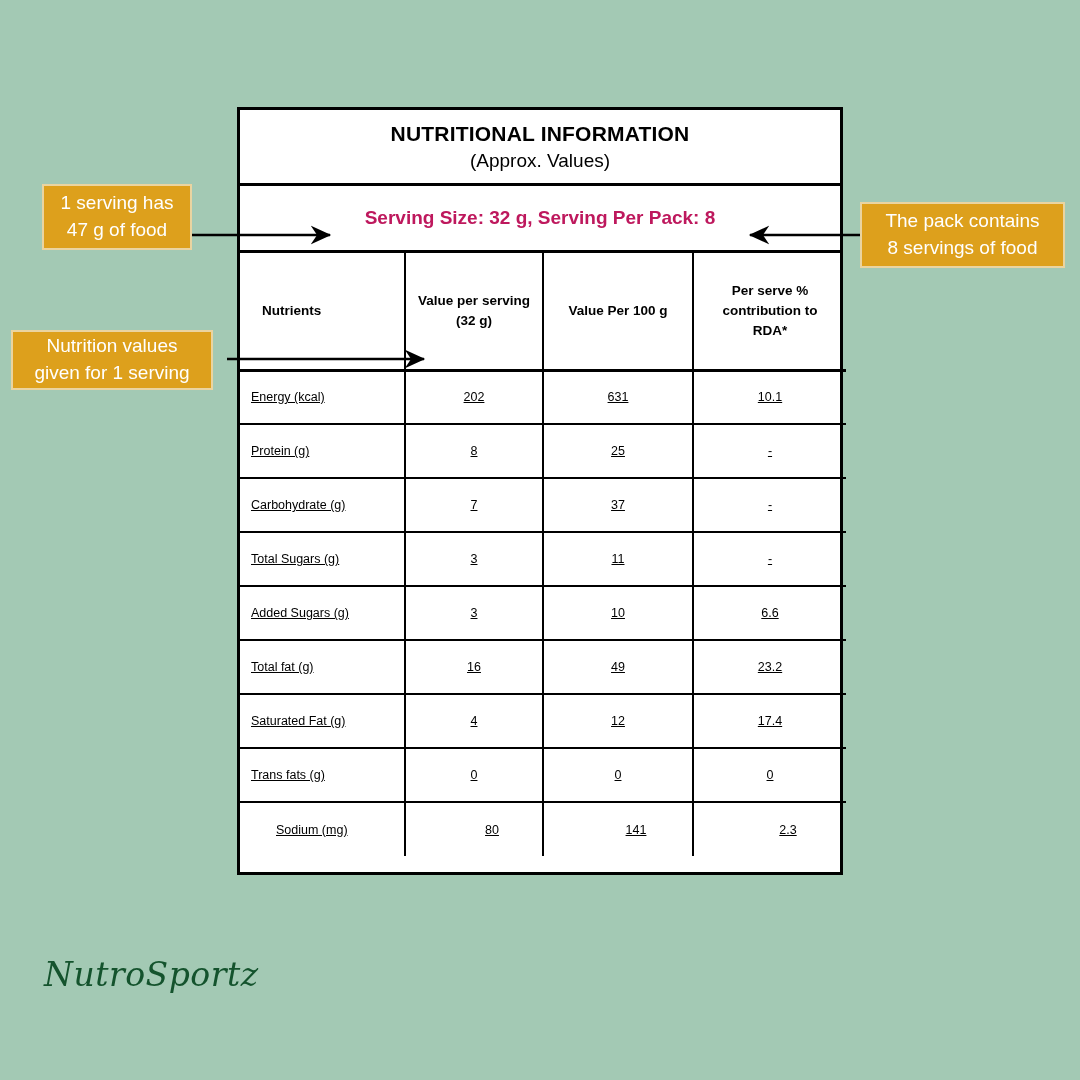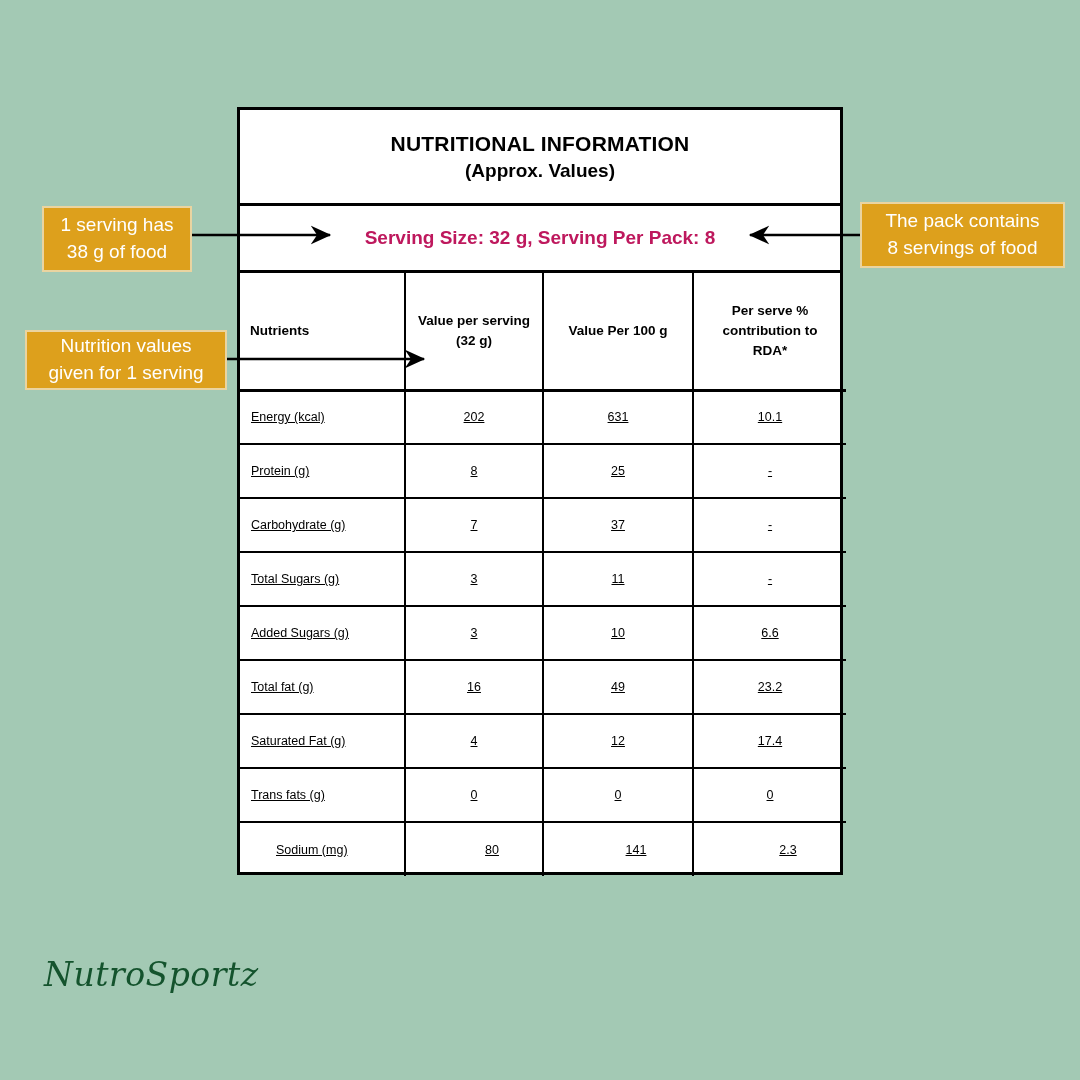--- a/index.html
+++ b/index.html
@@ -15,32 +15,32 @@
   #nutrition-table {
     position:absolute;
     left:237px; top:107px;
     width:606px; height:768px;
     background:#ffffff;
     border:3px solid #000000;
     z-index:2;
   }
 
   .title-block {
-    height:96px;
+    height:76px;
     border-bottom:3px solid #000;
     display:flex; flex-direction:column;
     align-items:center; justify-content:center;
     gap:4px;
   }
   .title-main {
     font-size:21px; font-weight:bold; color:#000;
     letter-spacing:.2px;
   }
   .title-sub {
-    font-size:19px; font-weight:bold; color:#000;
+    font-size:19px; font-weight:normal; color:#000;
   }
 
   .serving-block {
     height:67px;
     border-bottom:3px solid #000;
     display:flex; align-items:center; justify-content:center;
   }
   .serving-text {
     font-size:19px; font-weight:bold; color:#be185d;
   }
@@ -64,21 +64,21 @@
   table.nutri tr:last-child td { border-bottom:none;padding-left:36px; }
 
   table.nutri thead th {
     height:117px;
     font-size:13.5px;
     font-weight:bold;
     vertical-align:middle;
     line-height:1.45;
     border-bottom:3px solid #000;
   }
-  th.h-nutrients { text-align:left; padding-left:10px; }
+  th.h-nutrients { text-align:left; padding-left:22px; }
   th.h-center { text-align:center; padding:0 8px; }
 
   table.nutri tbody td {
     height:54px;
     font-size:12.5px;
     vertical-align:middle;
     text-decoration:underline;
   }
   td.name { text-align:left; padding-left:11px; }
   td.val  { text-align:center;border-radius:19px; }
@@ -93,23 +93,23 @@
     z-index:4;
     padding:6px 10px;
   }
   .callout span {
     color:#ffffff;
     font-size:19px;
     line-height:1.42;
     white-space:nowrap;
     text-align:center;
   }
-  #callout-serving-size { left:42px;  top:206px; width:150px; height:66px; }
+  #callout-serving-size { left:42px;  top:184px; width:150px; height:66px; }
   #callout-per-pack     { left:860px; top:202px; width:205px; height:66px; }
-  #callout-per-serving  { left:25px;  top:330px; width:202px; height:60px; }
+  #callout-per-serving  { left:11px;  top:330px; width:202px; height:60px; }
 
   
   #arrow-layer {
     position:absolute; left:0; top:0;
     width:1080px; height:1080px;
     z-index:3;
     pointer-events:none;
   }
 
   
@@ -214,21 +214,21 @@
           <td class="val">80</td>
           <td class="val">141</td>
           <td class="val">2.3</td>
         </tr>
       </tbody>
   </table>
 </div>
 
 <div class="callout" id="callout-serving-size">
   <span>1 serving has</span>
-  <span>38 g of food</span>
+  <span>47 g of food</span>
 </div>
 
 <div class="callout" id="callout-per-pack">
   <span>The pack contains</span>
   <span>8 servings of food</span>
 </div>
 
 <div class="callout" id="callout-per-serving">
   <span>Nutrition values</span>
   <span>given for 1 serving</span>

